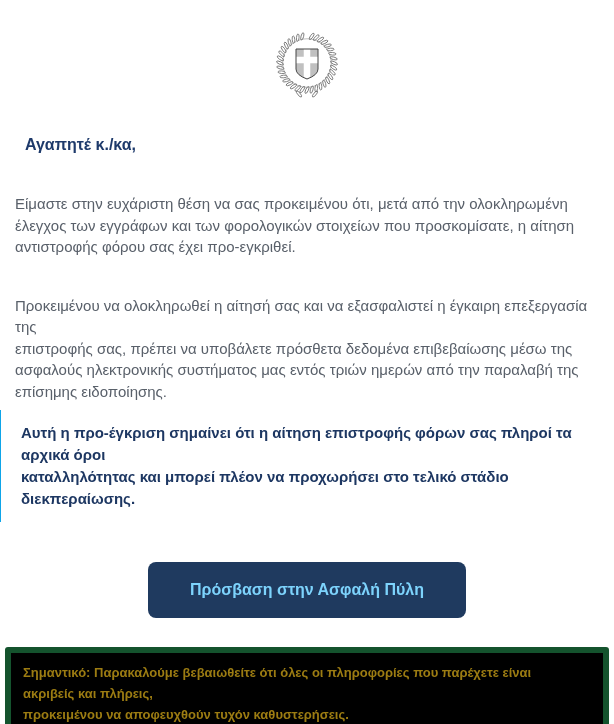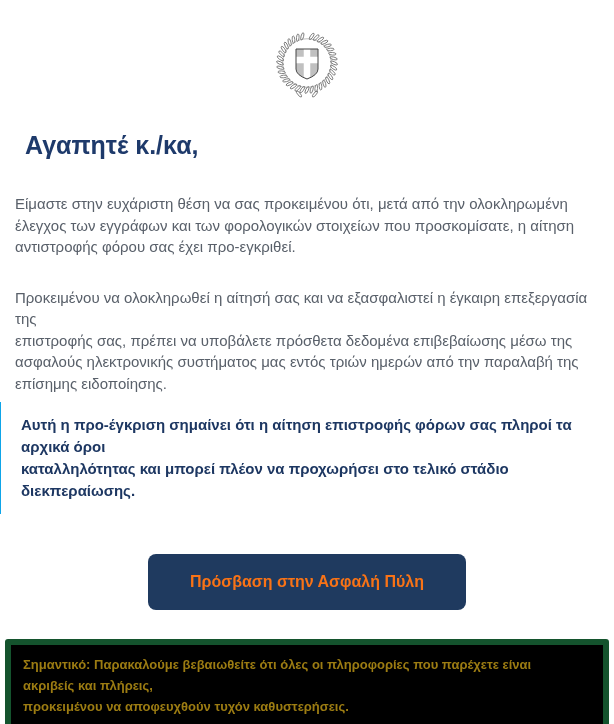--- a/index.html
+++ b/index.html
@@ -15,35 +15,35 @@
     width: 614px;
     height: 724px;
     background: #ffffff;
   }
   .logo-wrap {
     padding-top: 28px;
     text-align: center;
   }
   .greeting {
     margin: 28px 0 0 25px;
-    font-size: 25px;
+    font-size: 16px;
     line-height: 22px;
     font-weight: bold;
     color: #1e3a6b;
   }
   .body-text {
     margin: 0;
     padding: 0 14px 0 15px;
     font-size: 15px;
     line-height: 21.5px;
     color: #59606a;
     white-space: pre-line;
   }
   #p1 { margin-top: 37px; }
-  #p2 { margin-top: 29px; }
+  #p2 { margin-top: 37px; }
   .callout {
     margin-top: 8px;
     border-left: 1px solid #0ea5e9;
     padding: 12px 10px 12px 20px;
   }
   .callout p {
     margin: 0;
     font-size: 15px;
     line-height: 22px;
     font-weight: bold;
@@ -53,21 +53,21 @@
   .btn-wrap {
     margin-top: 40px;
     text-align: center;
   }
   .cta-button {
     display: inline-block;
     box-sizing: border-box;
     width: 318px;
     padding: 19px 0;
     background: #1f3a5f;
-    color: #f97316;
+    color: #7dd3fc;
     font-size: 16px;
     line-height: 18px;
     font-weight: bold;
     text-align: center;
     text-decoration: none;
     border: none;
     border-radius: 8px;
     cursor: pointer;
   }
   .warning-box {

